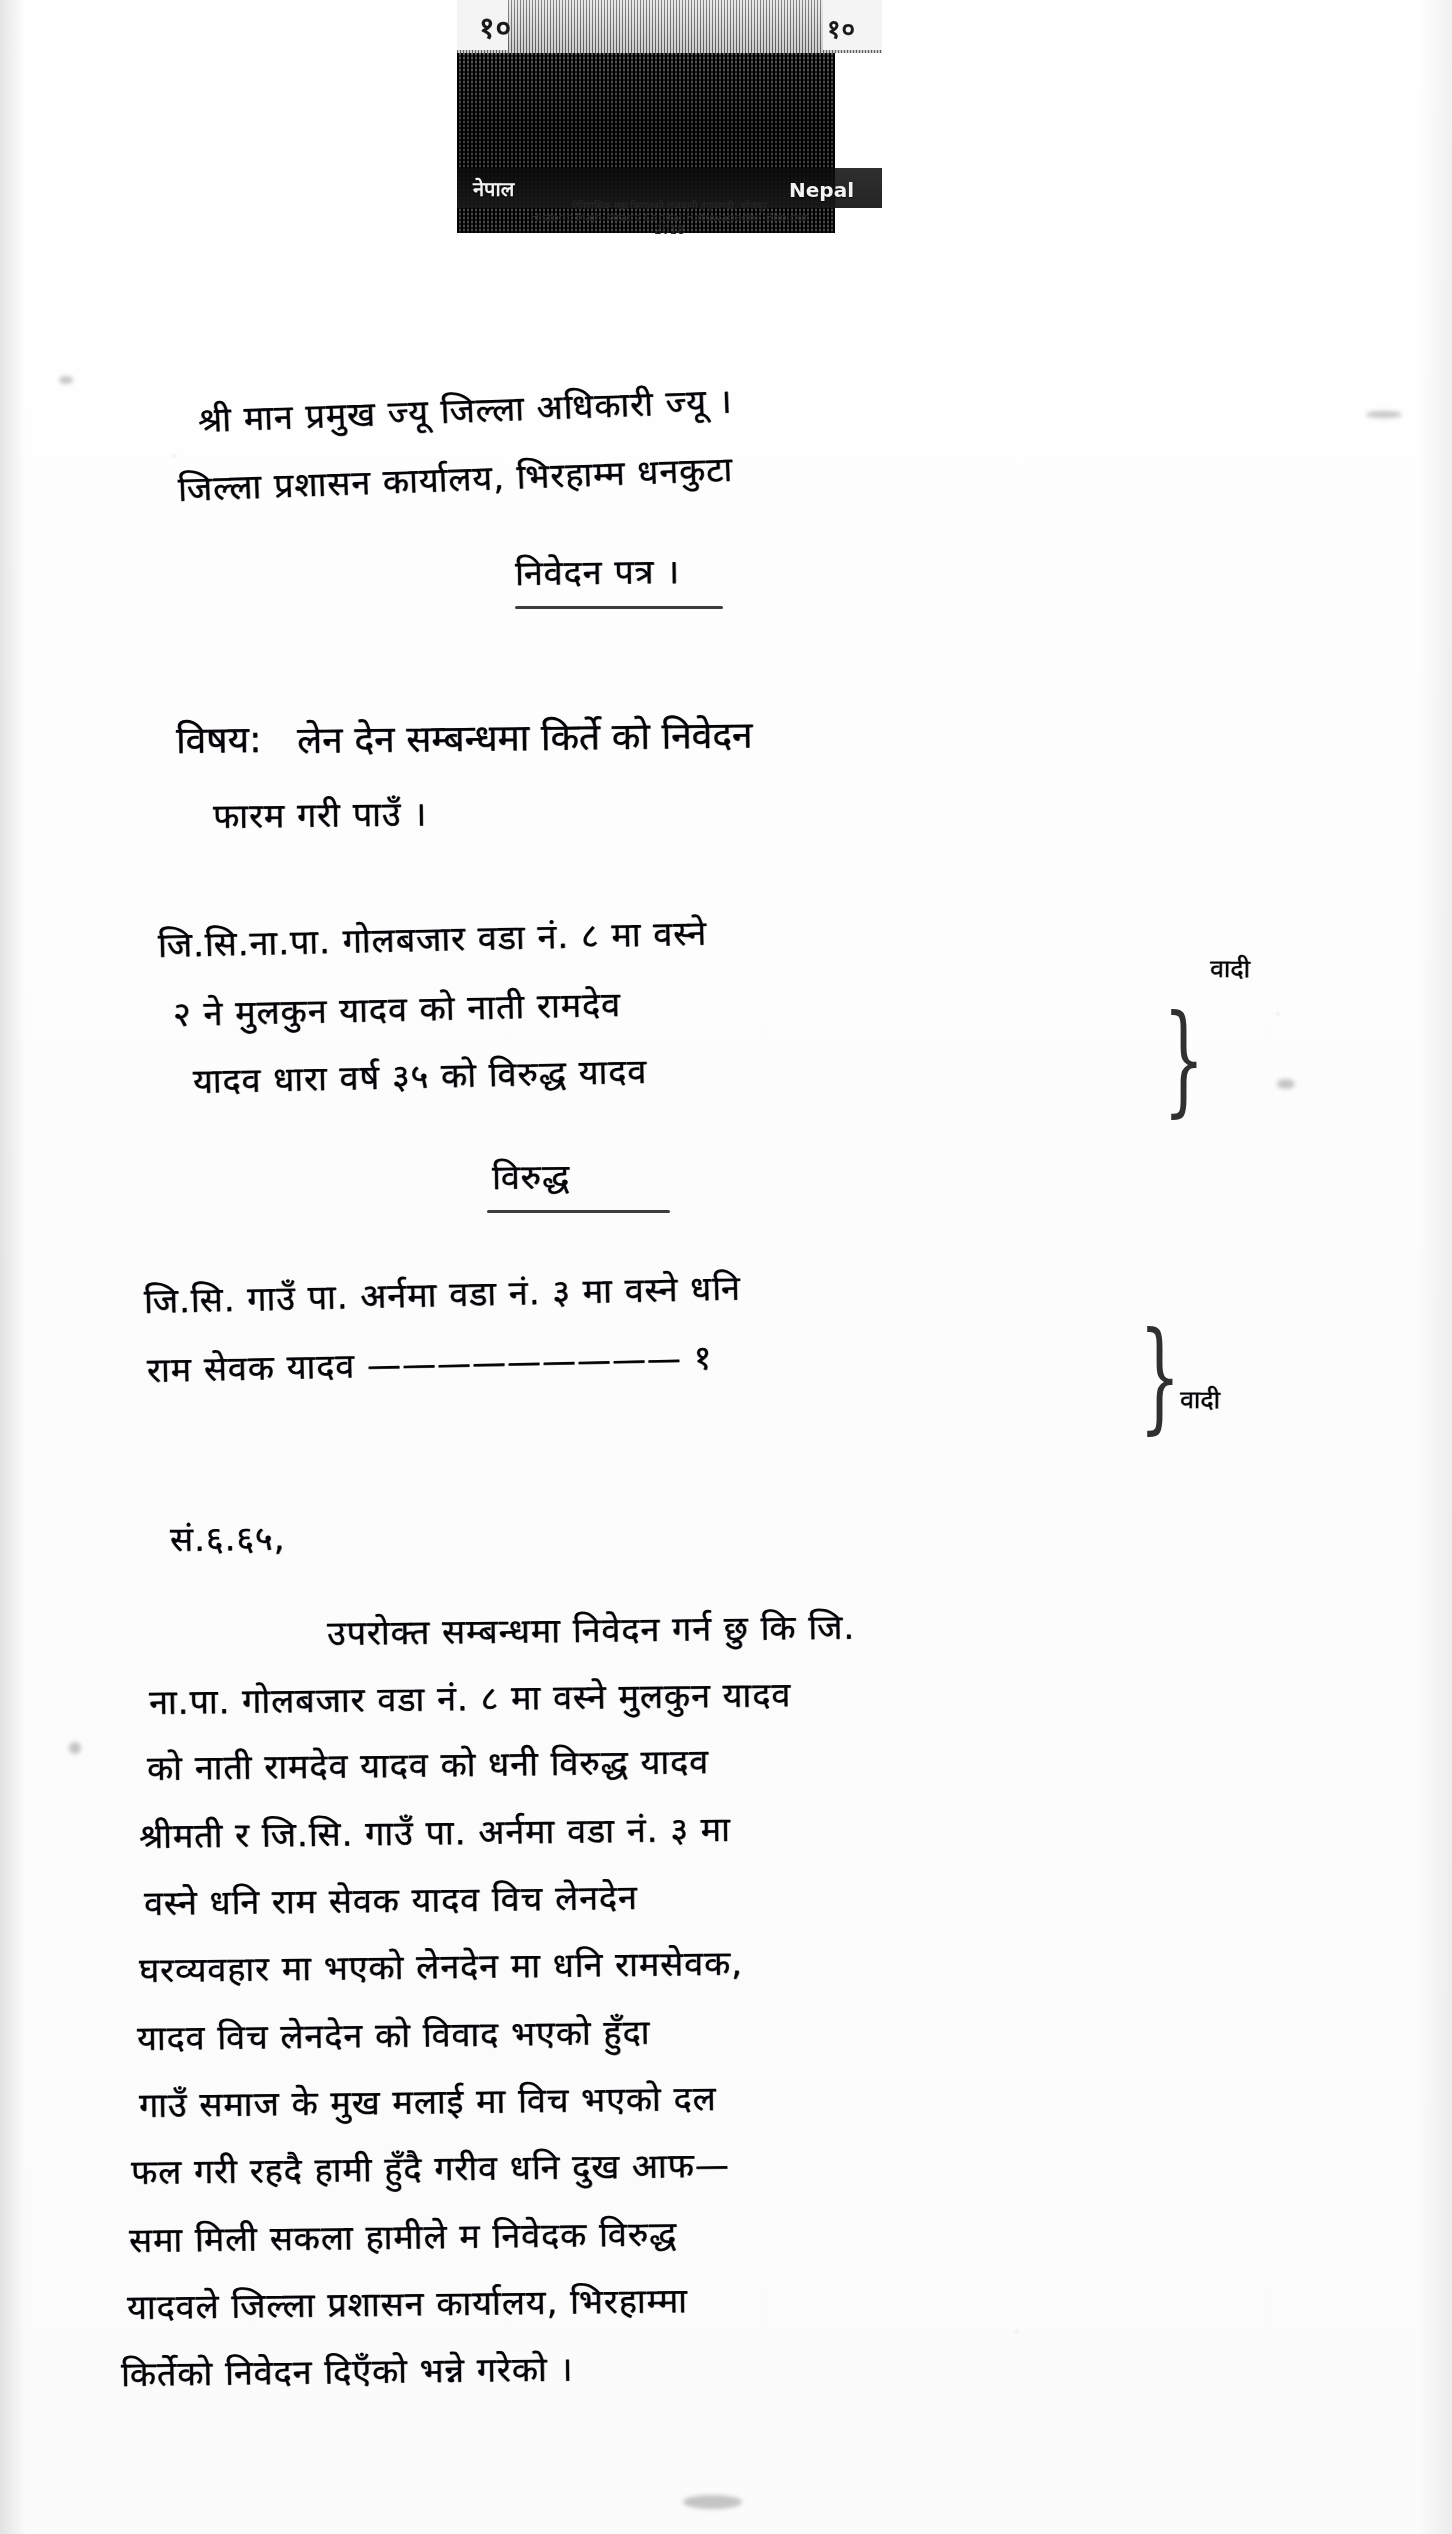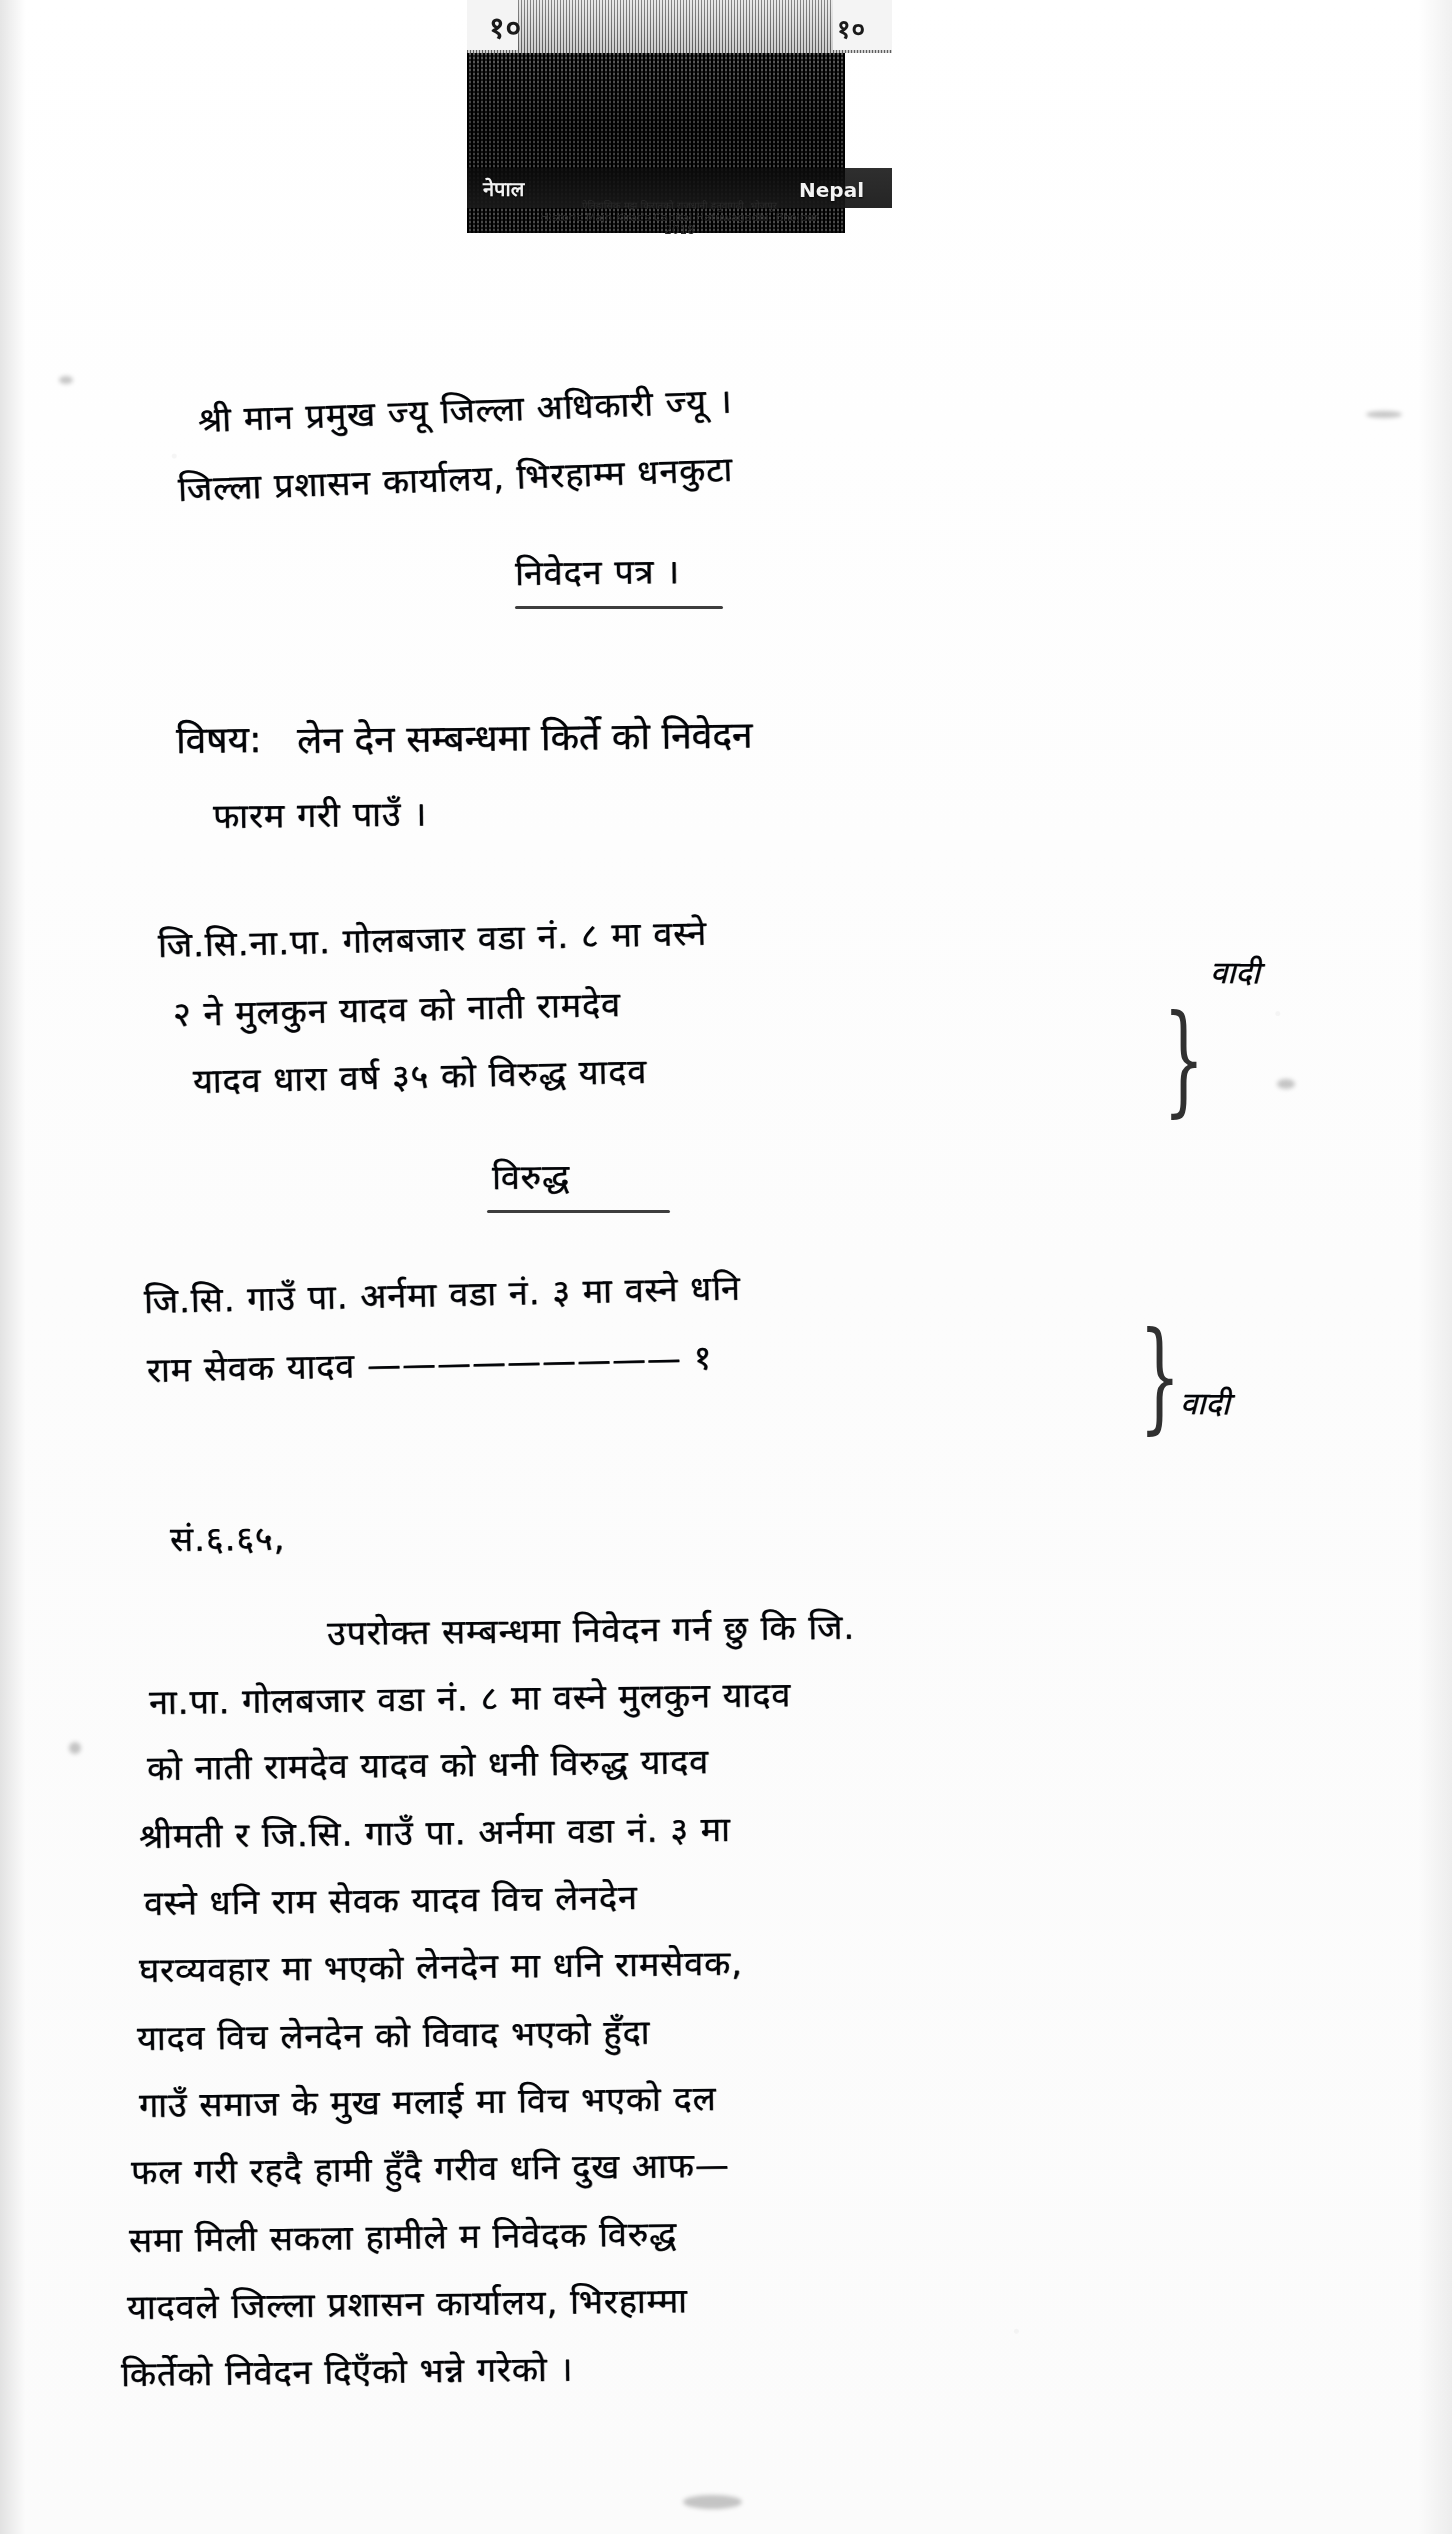--- a/index.html
+++ b/index.html
@@ -40,21 +40,21 @@
     position: absolute;
     top: 0; right: 0;
     width: 34px; height: 100%;
     background: linear-gradient(270deg, rgba(0,0,0,0.06), rgba(0,0,0,0));
     pointer-events: none;
   }
 
   
   .stamp {
     position: absolute;
-    left: 467px;
+    left: 457px;
     top: 0px;
     width: 425px;
     height: 234px;
   }
   .stamp-image {
     position: absolute;
     left: 0; top: 0;
     width: 378px;
     height: 233px;
     background:
@@ -139,21 +139,21 @@
     text-shadow:
       0.6px 0.4px 0 rgba(0,0,0,0.5),
       -0.5px 0.5px 0.6px rgba(0,0,0,0.35);
     filter: contrast(118%);
   }
   .hw.l { 
     font-size: 34px;
     letter-spacing: 1px;
   }
   .hw.big { font-size: 37px; }
-  .hw.small { font-size: 31px; font-style: italic; }
+  .hw.small { font-size: 25px; }
   .hw.tilt1 { transform: rotate(-1.3deg); }
   .hw.tilt2 { transform: rotate(-2.1deg); }
   .hw.tilt3 { transform: rotate(-0.7deg); }
   .hw.tilt0 { transform: rotate(0.4deg); }
 
   .underline-deco {
     position: absolute;
     height: 3px;
     background: #1b1b1b;
     border-radius: 2px;

